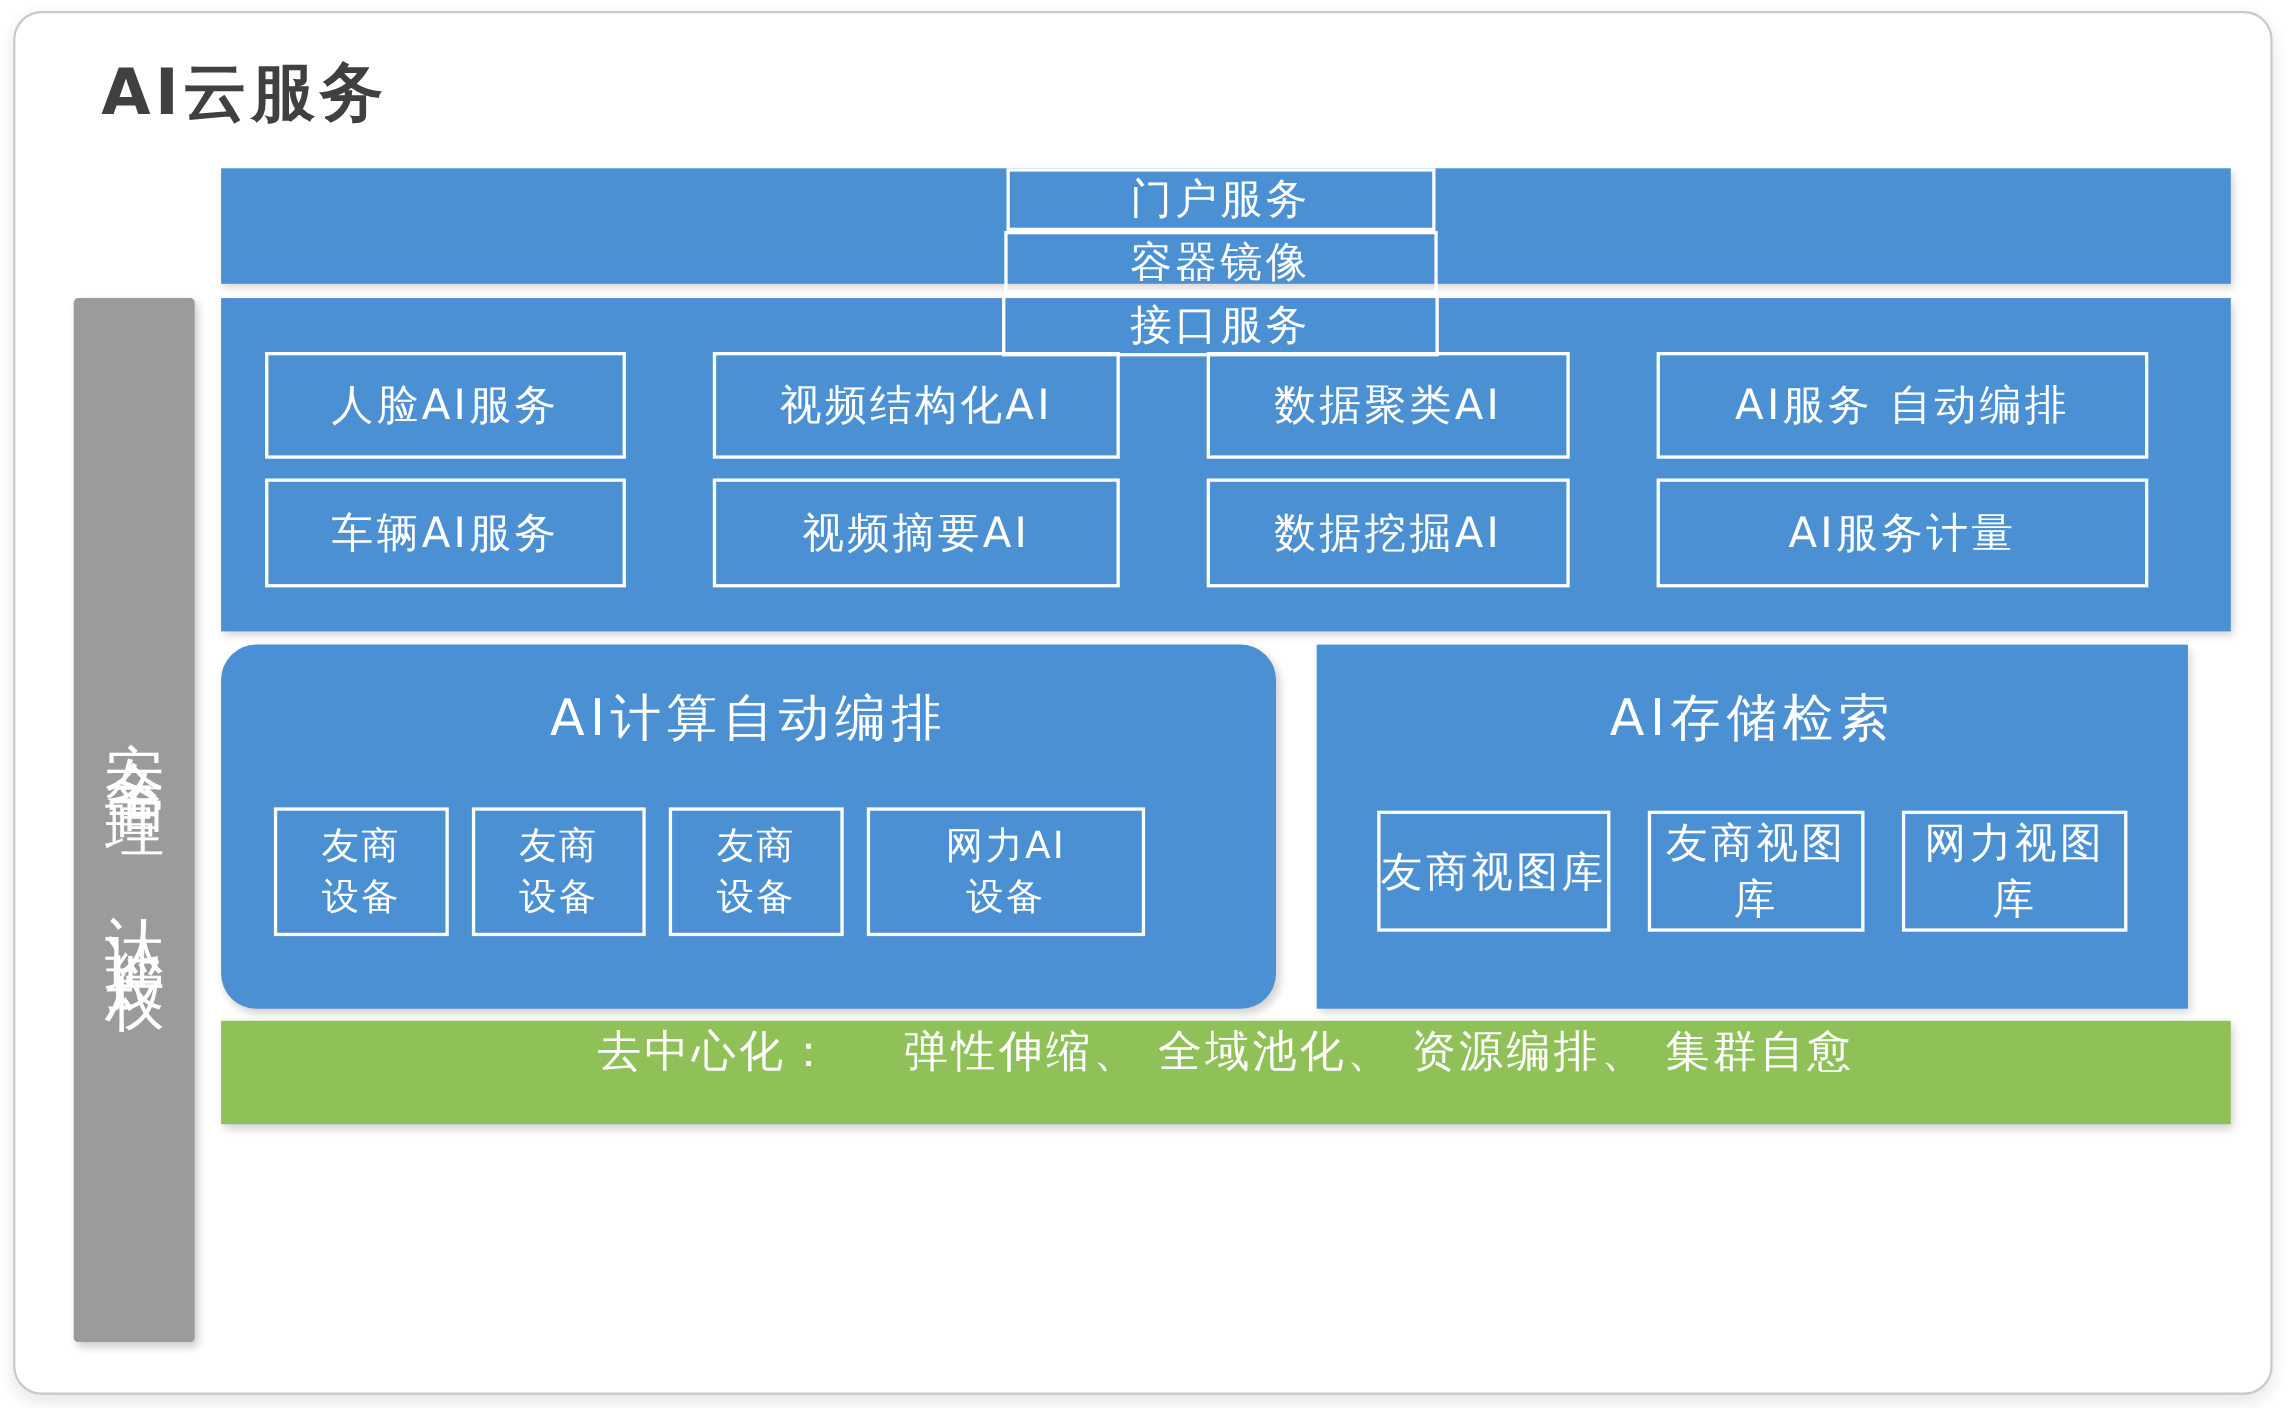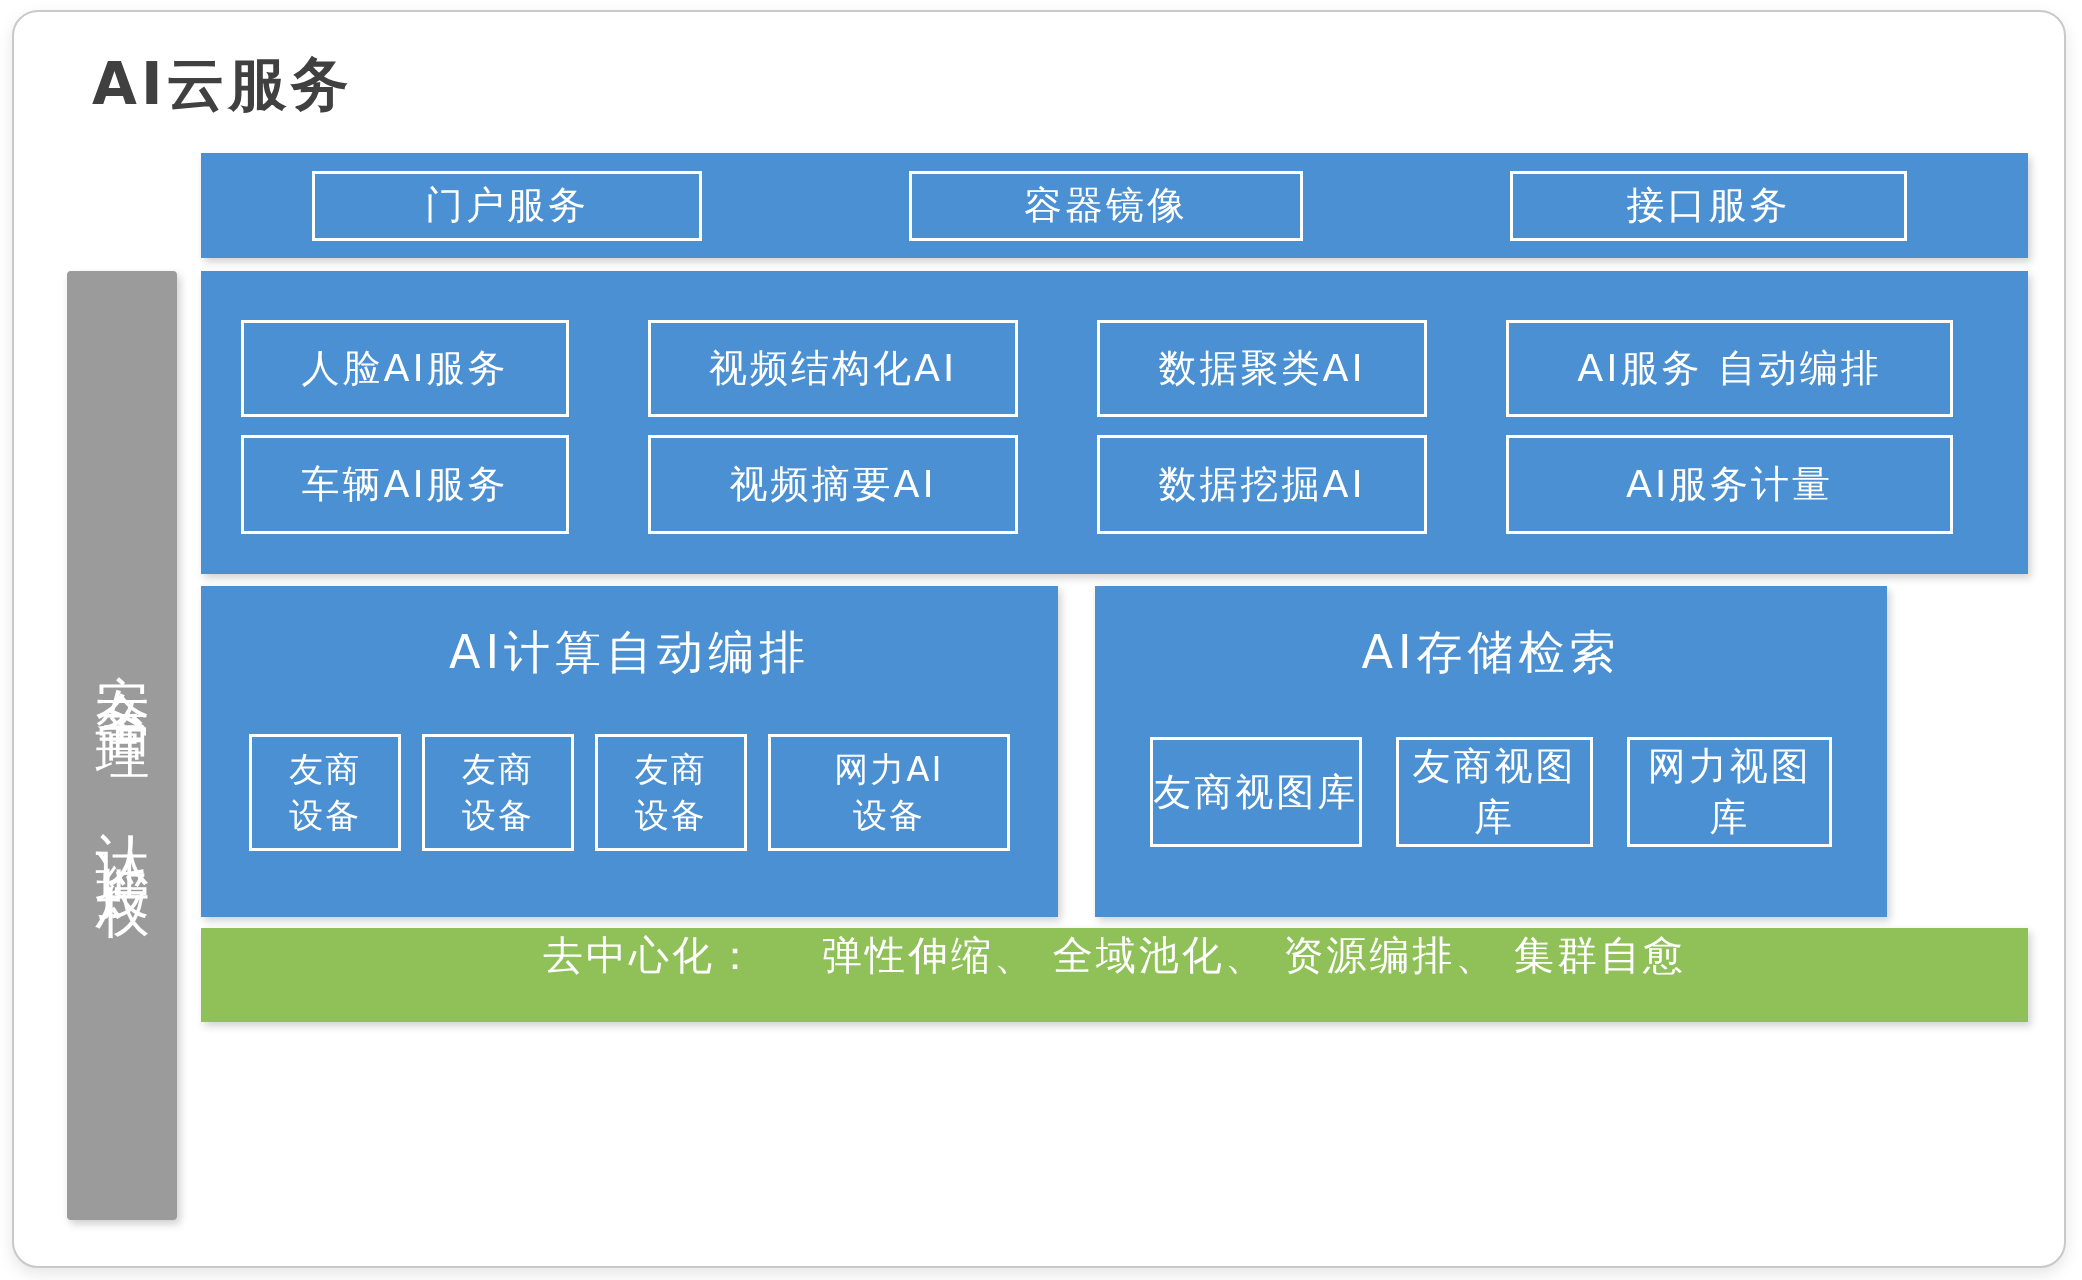--- a/index.html
+++ b/index.html
@@ -25,32 +25,32 @@
 
   .band, .panel { background:var(--blue,#4a90d2);
     box-shadow:3px 4px 8px rgba(0,0,0,0.18); }
 
   .wbox { border:3px solid var(--border,#ffffff); color:#ffffff;
     display:flex; align-items:center; justify-content:center;
     font-size:38px; letter-spacing:3px; text-align:center; }
 
   
   .top-band { height:105px; display:flex; align-items:center;
-    justify-content:space-between; padding:0 121px 0 111px; margin-bottom:13px; }
+    justify-content:space-between; padding:0 121px 0 111px; margin-bottom:13px;flex-direction:column; }
   .top-band .wbox { height:70px; }
   .w-portal { width:390px; } .w-container { width:394px; } .w-api { width:397px; }
 
   
   .services-band { height:303px; padding:49px 0 0 40px; margin-bottom:12px;
     display:grid; grid-template-columns:328px 370px 330px 447px;
     grid-template-rows:97px 99px; column-gap:79px; row-gap:18px; }
 
   
   .middle-row { height:331px; display:flex; gap:37px; margin-bottom:11px; }
-  .panel-compute { width:857px; }
+  .panel-compute { width:959px;border-radius:32px; }
   .panel-storage { width:792px; }
   .panel-title { color:#fff; text-align:center; font-size:46px; padding-top:36px;
     letter-spacing:5px; font-weight:500; }
   .device-row { display:flex; }
   .panel-compute .device-row { margin-top:50px; padding:0 48px; gap:21px; }
   .panel-compute .wbox { height:117px; font-size:34px; white-space:pre-line;
     line-height:1.35; letter-spacing:2px; }
   .w-d1 { width:159px; } .w-d2 { width:158px; } .w-d3 { width:159px; } .w-d4 { width:253px; }
   .panel-storage .device-row { margin-top:53px; padding:0 55px; gap:34px; }
   .panel-storage .wbox { height:110px; font-size:38px; }

